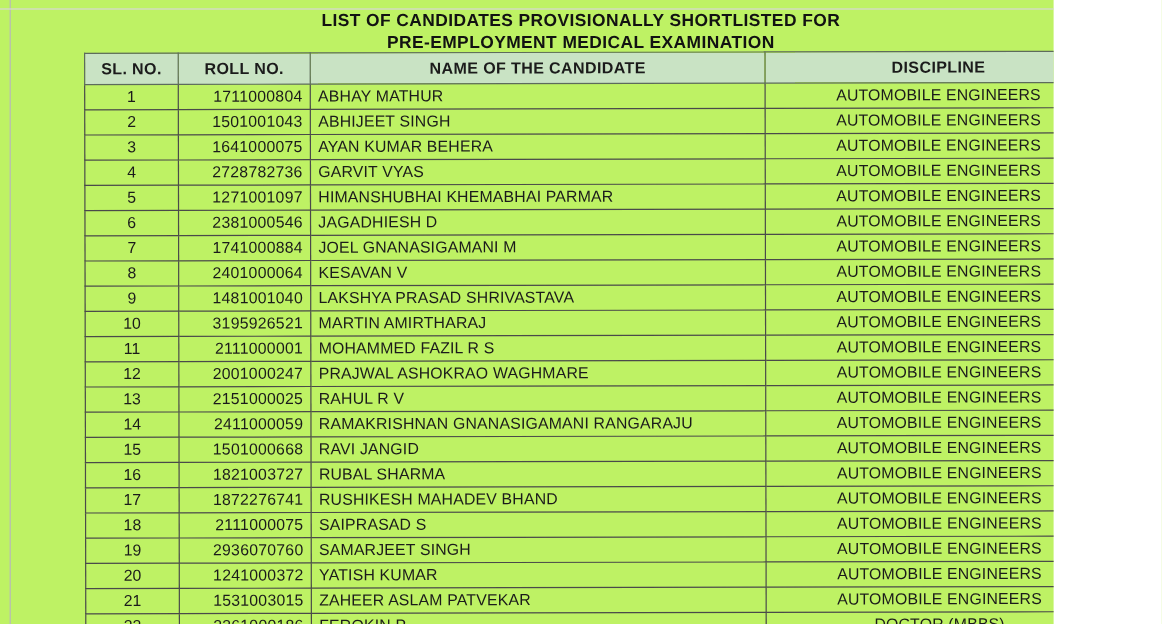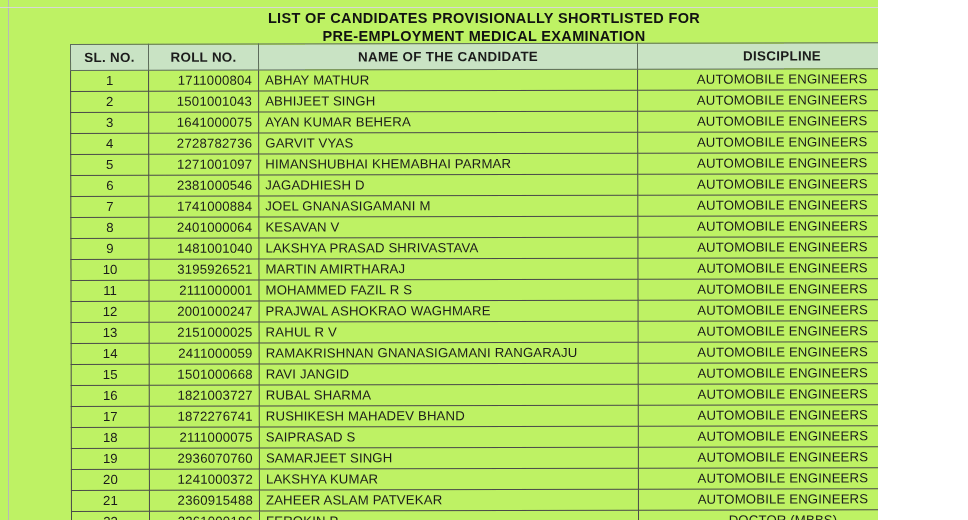--- a/index.html
+++ b/index.html
@@ -236,26 +236,26 @@
           </tr>
           <tr>
             <td class="cell-sl">19</td>
             <td class="cell-roll">2936070760</td>
             <td class="cell-name">SAMARJEET SINGH</td>
             <td class="cell-disc">AUTOMOBILE ENGINEERS</td>
           </tr>
           <tr>
             <td class="cell-sl">20</td>
             <td class="cell-roll">1241000372</td>
-            <td class="cell-name">LAKSHYA KUMAR</td>
+            <td class="cell-name">YATISH KUMAR</td>
             <td class="cell-disc">AUTOMOBILE ENGINEERS</td>
           </tr>
           <tr>
             <td class="cell-sl">21</td>
-            <td class="cell-roll">2360915488</td>
+            <td class="cell-roll">1531003015</td>
             <td class="cell-name">ZAHEER ASLAM PATVEKAR</td>
             <td class="cell-disc">AUTOMOBILE ENGINEERS</td>
           </tr>
           <tr>
             <td class="cell-sl">22</td>
             <td class="cell-roll">2361000186</td>
             <td class="cell-name">FEROKIN P</td>
             <td class="cell-disc">DOCTOR (MBBS)</td>
           </tr>
         </tbody>

